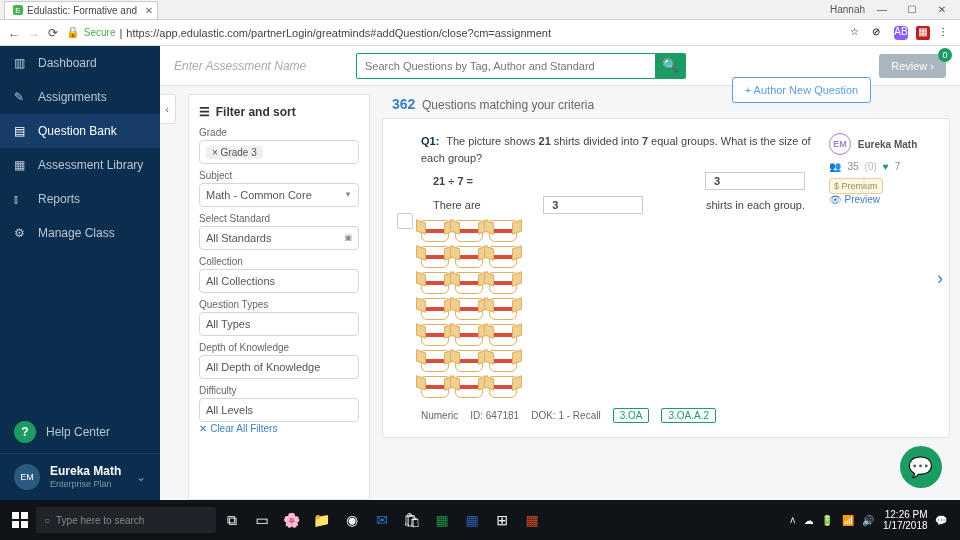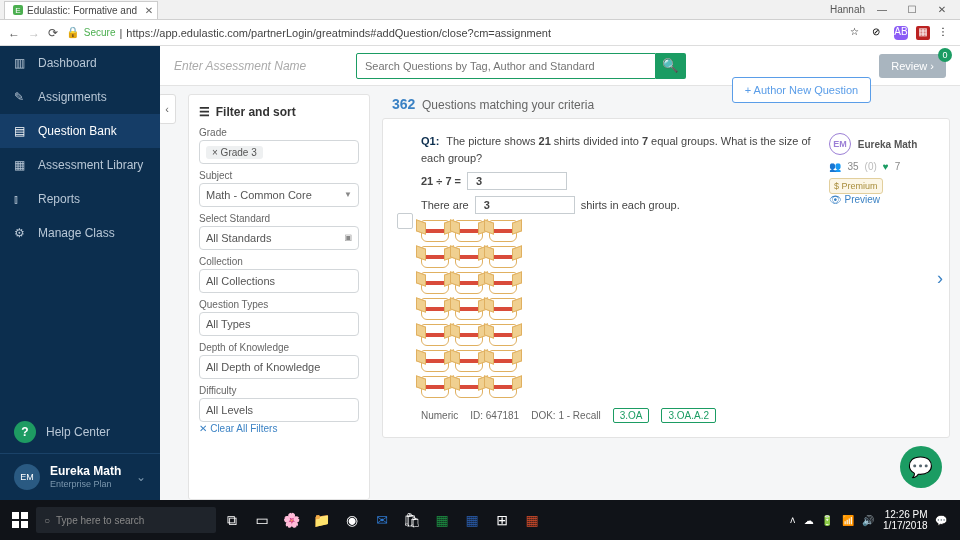--- a/index.html
+++ b/index.html
@@ -65,21 +65,21 @@
 
 
 .results { flex:1; display:flex; flex-direction:column; overflow:hidden;}
 .result-header { font-size:12px; color:#666; padding:2px 0 6px 10px;}
 .result-header .count { color:#3b82c4; font-weight:700; font-size:14px;}
 .question-card { background:#fff; border:1px solid #e3e3e3; border-radius:3px; margin-left:0; padding:14px; display:flex; gap:8px; position:relative;}
 .checkbox { width:16px; height:16px; border:1px solid #c7cdd1; border-radius:2px; align-self:flex-start; margin-top:80px;}
 .qcontent { flex:1; font-size:11px; color:#444;}
 .qnum { font-weight:700; color:#0c2e4e; margin-right:4px;}
 .problem { line-height:1.5; margin-bottom:6px;}
-.eqline { display:flex; align-items:center; gap:6px; margin:6px 0;}
+.eqline { display:flex; align-items:center; gap:6px; margin:6px 12px;justify-content:space-between;}
 .eqbox { border:1px solid #c7cdd1; padding:2px 8px; min-width:100px; font-weight:700;}
 .shirt-grid { display:grid; grid-template-columns: repeat(3, 30px); gap:4px; margin-top:6px;}
 .shirt { width:28px; height:22px; border-radius:3px 3px 6px 6px; background: linear-gradient(#fff 0 40%, #d94b3a 40% 60%, #fff 60% 100%); border:1px solid #e0b060; position:relative;}
 .shirt::before, .shirt::after { content:""; position:absolute; top:0; width:8px; height:10px; background:#f0d090; border:1px solid #e0b060;}
 .shirt::before { left:-6px; transform:skewY(20deg);}
 .shirt::after { right:-6px; transform:skewY(-20deg);}
 
 .meta-row { display:flex; gap:12px; font-size:10px; color:#666; margin-top:10px; align-items:center;}
 .meta-row .tag-outline { border:1px solid #1b9c63; color:#1b9c63; padding:1px 6px; border-radius:2px;}
 .tagrow { display:flex; gap:4px; flex-wrap:wrap; margin-top:6px; align-items:center;}

